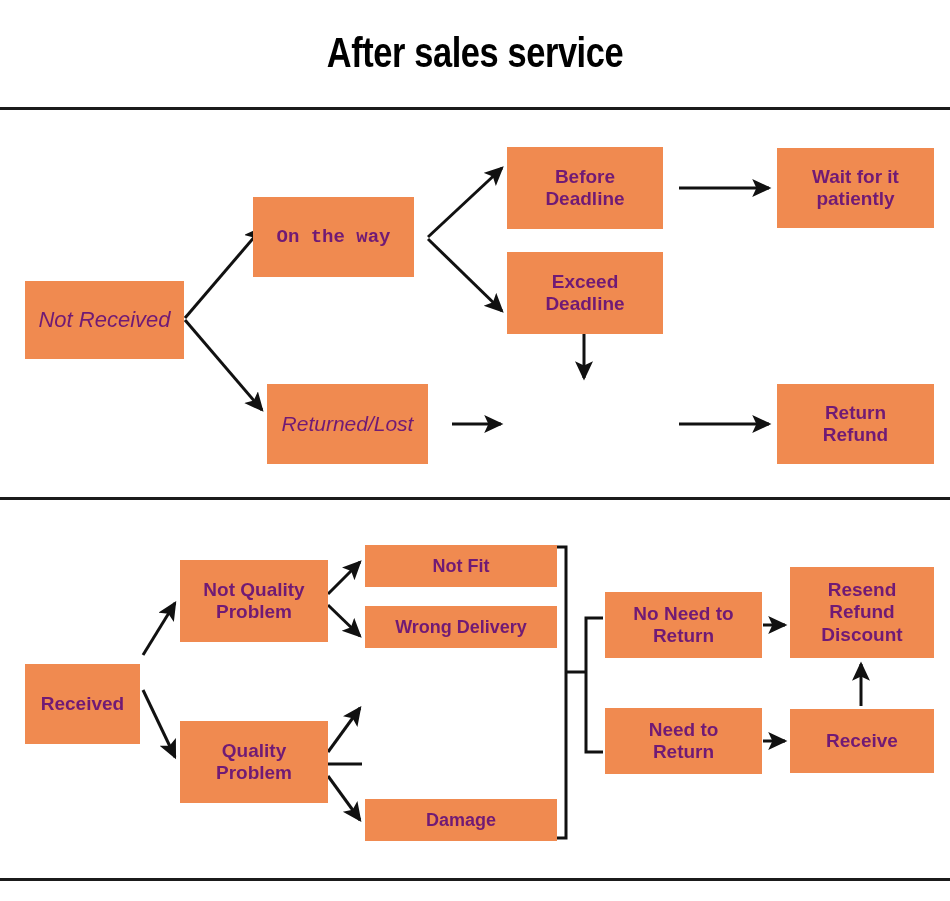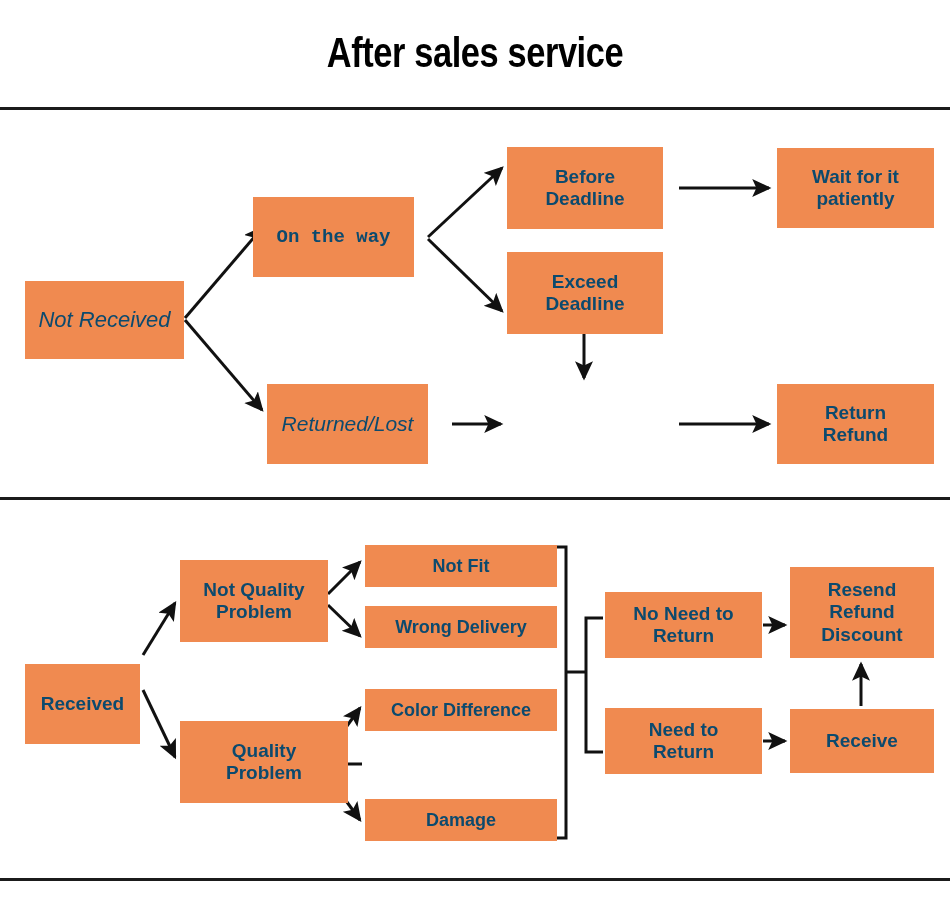--- a/index.html
+++ b/index.html
@@ -50,21 +50,21 @@
     top: 0;
     width: 950px;
     height: 901px;
     overflow: visible;
   }
 
   .node {
     position: absolute;
     box-sizing: border-box;
     background: #F08A50;
-    color: #0c4a6e;
+    color: #701a75;
     display: flex;
     align-items: center;
     justify-content: center;
     text-align: center;
     line-height: 1.16;
     font-family: "Liberation Sans", sans-serif;
     font-weight: bold;
     font-size: 19px;
     white-space: pre-line;
     padding: 0 4px;
@@ -144,28 +144,27 @@
 
 
   <div class="node" style="left:777px; top:384px; width:157px; height:80px;">Return
 Refund</div>
 
   <div class="node" style="left:25px; top:664px; width:115px; height:80px;">Received</div>
 
   <div class="node" style="left:180px; top:560px; width:148px; height:82px;">Not Quality
 Problem</div>
 
-  <div class="node" style="left:180px; top:721px; width:168px; height:82px;">Quality
+  <div class="node" style="left:180px; top:721px; width:148px; height:82px;">Quality
 Problem</div>
 
   <div class="node small" style="left:365px; top:545px; width:192px; height:42px;">Not Fit</div>
 
   <div class="node small" style="left:365px; top:606px; width:192px; height:42px;">Wrong Delivery</div>
 
-  <div class="node small" style="left:365px; top:689px; width:192px; height:42px;">Color Difference</div>
 
 
   <div class="node small" style="left:365px; top:799px; width:192px; height:42px;">Damage</div>
 
   <div class="node" style="left:605px; top:592px; width:157px; height:66px;">No Need to
 Return</div>
 
   <div class="node" style="left:605px; top:708px; width:157px; height:66px;">Need to
 Return</div>
 

